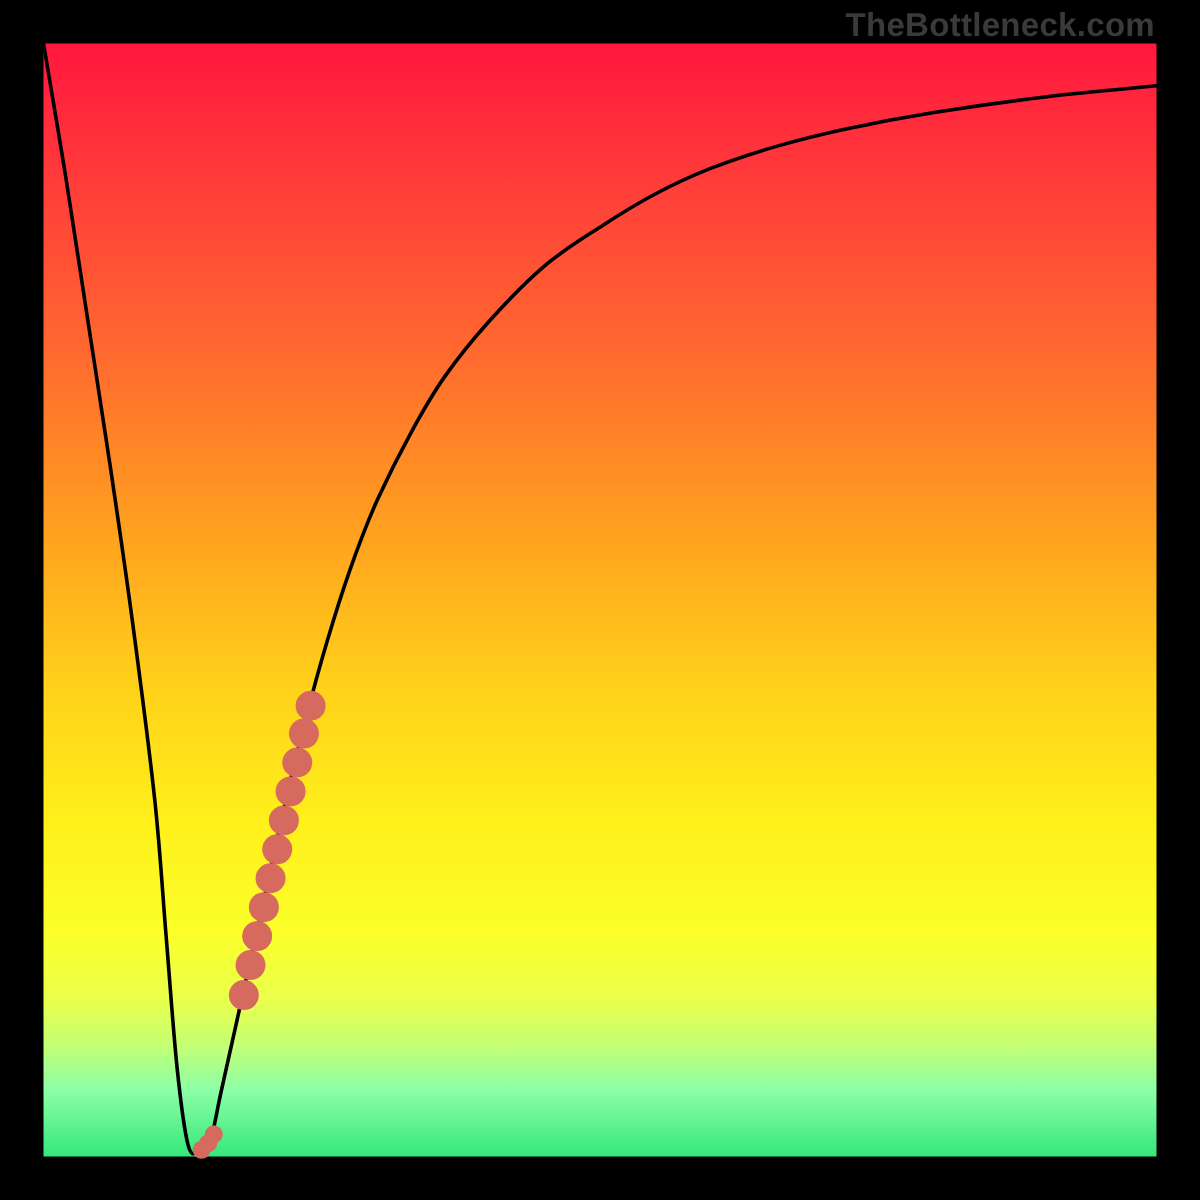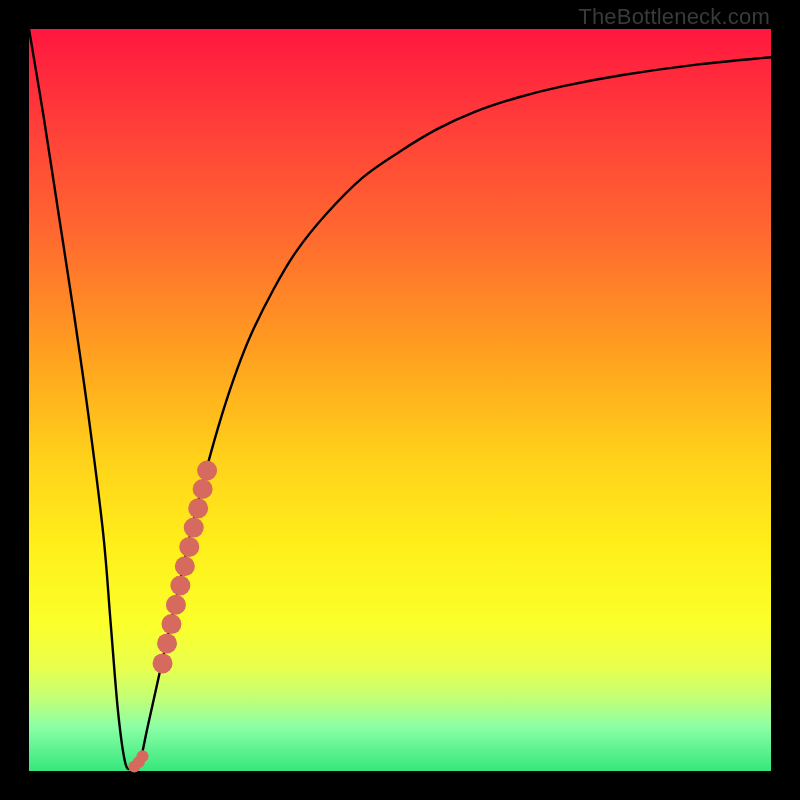--- a/index.html
+++ b/index.html
@@ -43,21 +43,21 @@
     width: 742px;
     height: 742px;
     overflow: visible;
   }
   .watermark {
     position: absolute;
     top: 4px;
     right: 30px;
     color: #3a3a3a;
     font-size: 22px;
-    font-weight: 400;
+    font-weight: 700;
     letter-spacing: 0.2px;
     user-select: none;
   }
 </style>
 </head>
 <body>
 
 <div class="frame">
 
   <div class="plot-area">

